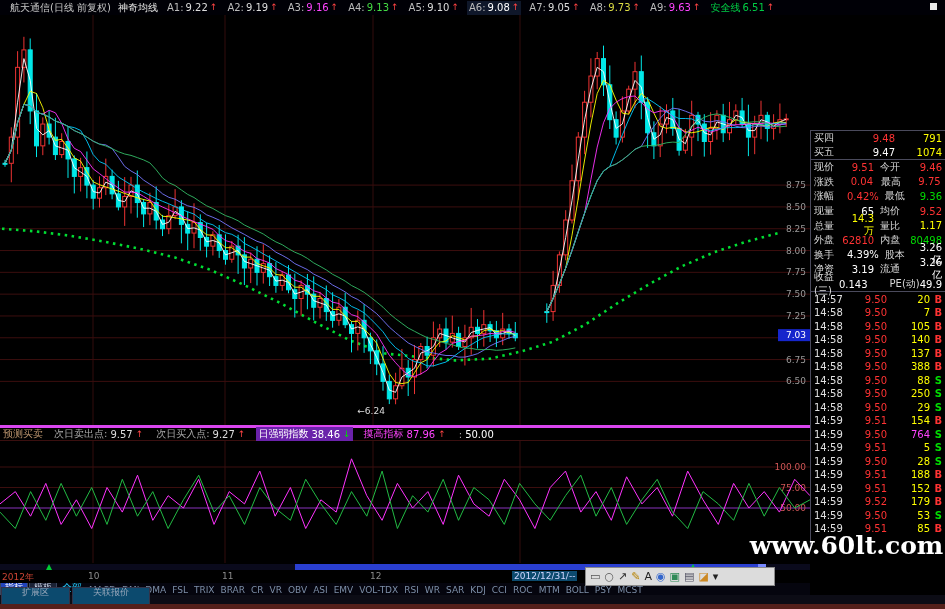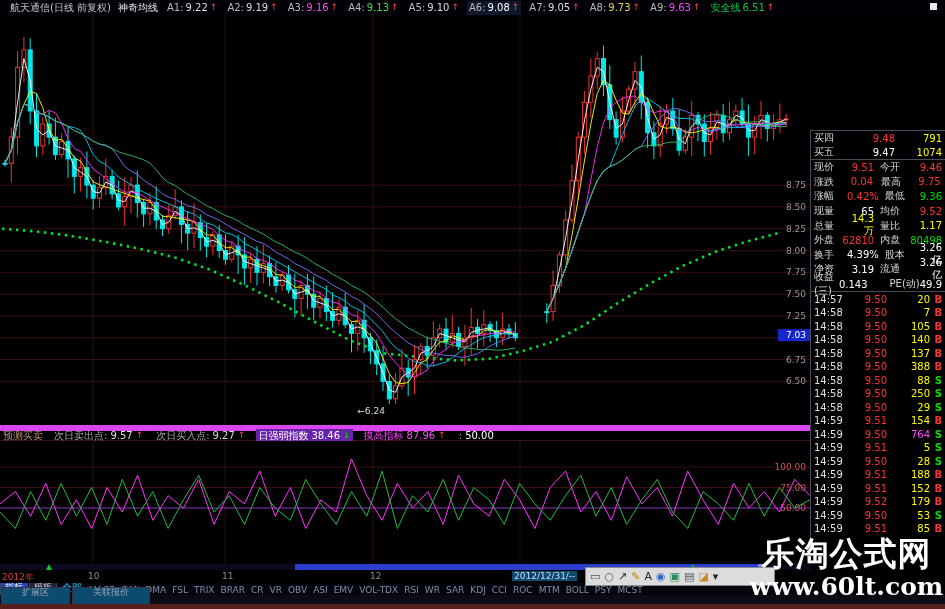--- a/index.html
+++ b/index.html
@@ -13,21 +13,21 @@
 .tb-ind{color:#e8e8e8;}
 .tb-item{display:flex;gap:2px;padding:0 2px;align-items:center;}
 .tb-label{color:#bbbbbb;}
 .arrow{font-size:9px;line-height:9px;}
 .win-dot{position:absolute;left:930px;top:3px;width:7px;height:7px;background:#e8e8e8;}
 
 #price-chart{position:absolute;left:0;top:15px;background:#000;}
 #osc-chart{position:absolute;left:0;top:441px;background:#000;}
 
 .ind-header{position:absolute;left:0;top:425px;width:810px;height:16px;background:#000;
-            border-top:6px solid #d946ef;border-bottom:1px solid #3a0f0f;
+            border-top:3px solid #d946ef;border-bottom:1px solid #3a0f0f;
             display:flex;align-items:center;gap:9px;padding-left:3px;white-space:nowrap;}
 .ih-name{color:#b9936d;}
 .ih-item{display:flex;gap:3px;align-items:center;padding:0 2px;}
 .ih-label{color:#aaaaaa;}
 
 .scrollbar{position:absolute;left:0;top:564px;width:810px;height:6px;background:#0a0a1c;}
 .scroll-thumb{position:absolute;left:295px;top:0;width:468px;height:6px;background:#2a3fd0;}
 .scroll-knob{position:absolute;left:758px;top:0;width:8px;height:6px;background:#7788ff;}
 .scroll-mark{position:absolute;top:564px;width:0;height:0;
              border-left:3px solid transparent;border-right:3px solid transparent;
@@ -704,16 +704,15 @@
         <div class="tick-row">
           <span class="tk-time">14:59</span>
           <span class="tk-price" style="color: rgb(255, 51, 51);">9.51</span>
           <span class="tk-vol" style="color: rgb(255, 255, 0);">85</span>
           <span class="tk-side" style="color: rgb(255, 51, 51);">B</span>
         </div>
       </div>
   </div>
 
   <div class="watermark">
-    <div class="wm1">乐淘公式网</div>
     <div class="wm2">www.60lt.com</div>
   </div>
 </div>
 
 </body></html>

